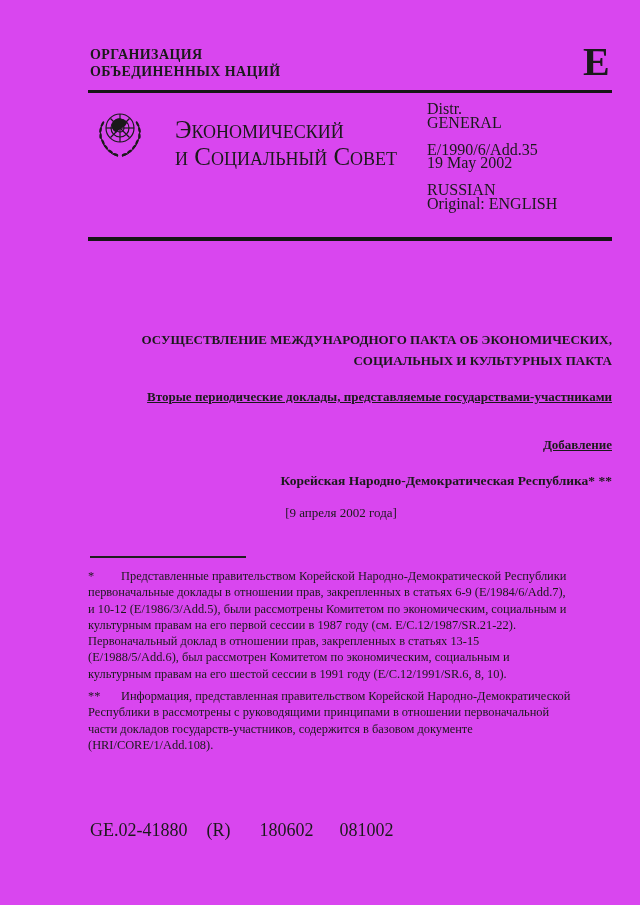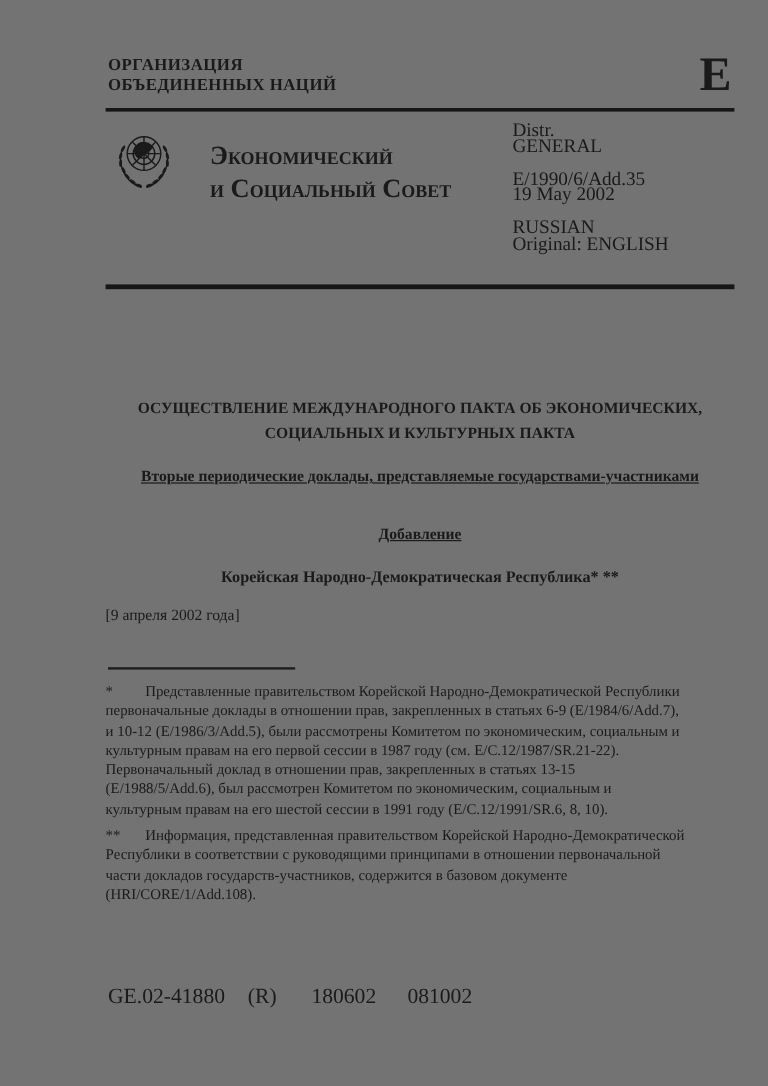--- a/index.html
+++ b/index.html
@@ -2,21 +2,21 @@
 <html><head>
 <meta charset="utf-8">
 <style>
   * { margin: 0; padding: 0; box-sizing: border-box; }
   html, body { background: #e8e8e8; }
   .page {
     position: relative;
     width: 640px;
     height: 905px;
     margin: 0 auto;
-    background: #737373;
+    background: #d946ef;
     font-family: "Liberation Serif", "DejaVu Serif", serif;
     color: #1a1a1a;
     overflow: hidden;
   }
   
   .org-name {
     position: absolute; left: 90px; top: 46px;
     font-weight: bold; font-size: 14px; line-height: 17px;
     letter-spacing: 0.4px;
   }
@@ -24,42 +24,42 @@
     position: absolute; left: 583px; top: 40px;
     font-weight: bold; font-size: 40px; line-height: 44px;
   }
   .rule { position: absolute; left: 88px; width: 524px; background: #161616; }
   .rule-top { top: 90px; height: 3px; }
   .rule-mid { top: 237px; height: 4px; }
   
   .emblem { position: absolute; left: 90px; top: 104px; width: 60px; height: 60px; }
   .council-name {
     position: absolute; left: 175px; top: 116px;
-    font-weight: bold; font-size: 22px; line-height: 27px;
+    font-weight: normal; font-size: 25px; line-height: 27px;
     font-variant: small-caps;
   }
   .distr {
     position: absolute; left: 427px; top: 102px;
     font-size: 16px; line-height: 13.5px;
   }
   .distr .gap { height: 13.5px; }
   
   .session { position: absolute; left: 90px; top: 258px; font-size: 13px; }
   .center-block {
     position: absolute; left: 88px; width: 524px;
-    text-align: center; font-weight: bold; font-size: 13px;
+    text-align: right; font-weight: bold; font-size: 13px;
   }
   .title { top: 329px; line-height: 21px; }
   .subtitle { top: 386px; line-height: 22px; }
   .u { text-decoration: underline; }
   .addendum { top: 437px; }
   .country { top: 473px; font-size: 13.5px; }
   .date-line {
     position: absolute; left: 88px; width: 524px; top: 505px;
-    text-align: left; padding-right: 18px; font-size: 13px;
+    text-align: center; padding-right: 18px; font-size: 13px;
   }
   
   .fn-sep { position: absolute; left: 90px; top: 556px; width: 156px; height: 2px; background: #1e1e1e; }
   .footnote {
     position: absolute; left: 88px; width: 496px;
     font-size: 12.4px; line-height: 16.3px;
   }
   .fn1 { top: 568px; }
   .fn2 { top: 688px; }
   .fn-marker { display: inline-block; width: 33px; }
@@ -157,21 +157,21 @@
     <div>первоначальные доклады в отношении прав, закрепленных в статьях 6-9 (E/1984/6/Add.7),</div>
     <div>и 10-12 (E/1986/3/Add.5), были рассмотрены Комитетом по экономическим, социальным и</div>
     <div>культурным правам на его первой сессии в 1987 году (см. E/C.12/1987/SR.21-22).</div>
     <div>Первоначальный доклад в отношении прав, закрепленных в статьях 13-15</div>
     <div>(E/1988/5/Add.6), был рассмотрен Комитетом по экономическим, социальным и</div>
     <div>культурным правам на его шестой сессии в 1991 году (E/C.12/1991/SR.6, 8, 10).</div>
   </div>
 
   <div class="footnote fn2">
     <div><span class="fn-marker">**</span><span>Информация, представленная правительством Корейской Народно-Демократической</span></div>
-    <div>Республики в соответствии с руководящими принципами в отношении первоначальной</div>
+    <div>Республики в рассмотрены с руководящими принципами в отношении первоначальной</div>
     <div>части докладов государств-участников, содержится в базовом документе</div>
     <div>(HRI/CORE/1/Add.108).</div>
   </div>
 
   <div class="footer">
     <span class="f1">GE.02-41880</span><span class="f2">(R)</span><span class="f3">180602</span><span class="f4">081002</span>
   </div>
 
 </div>
 

